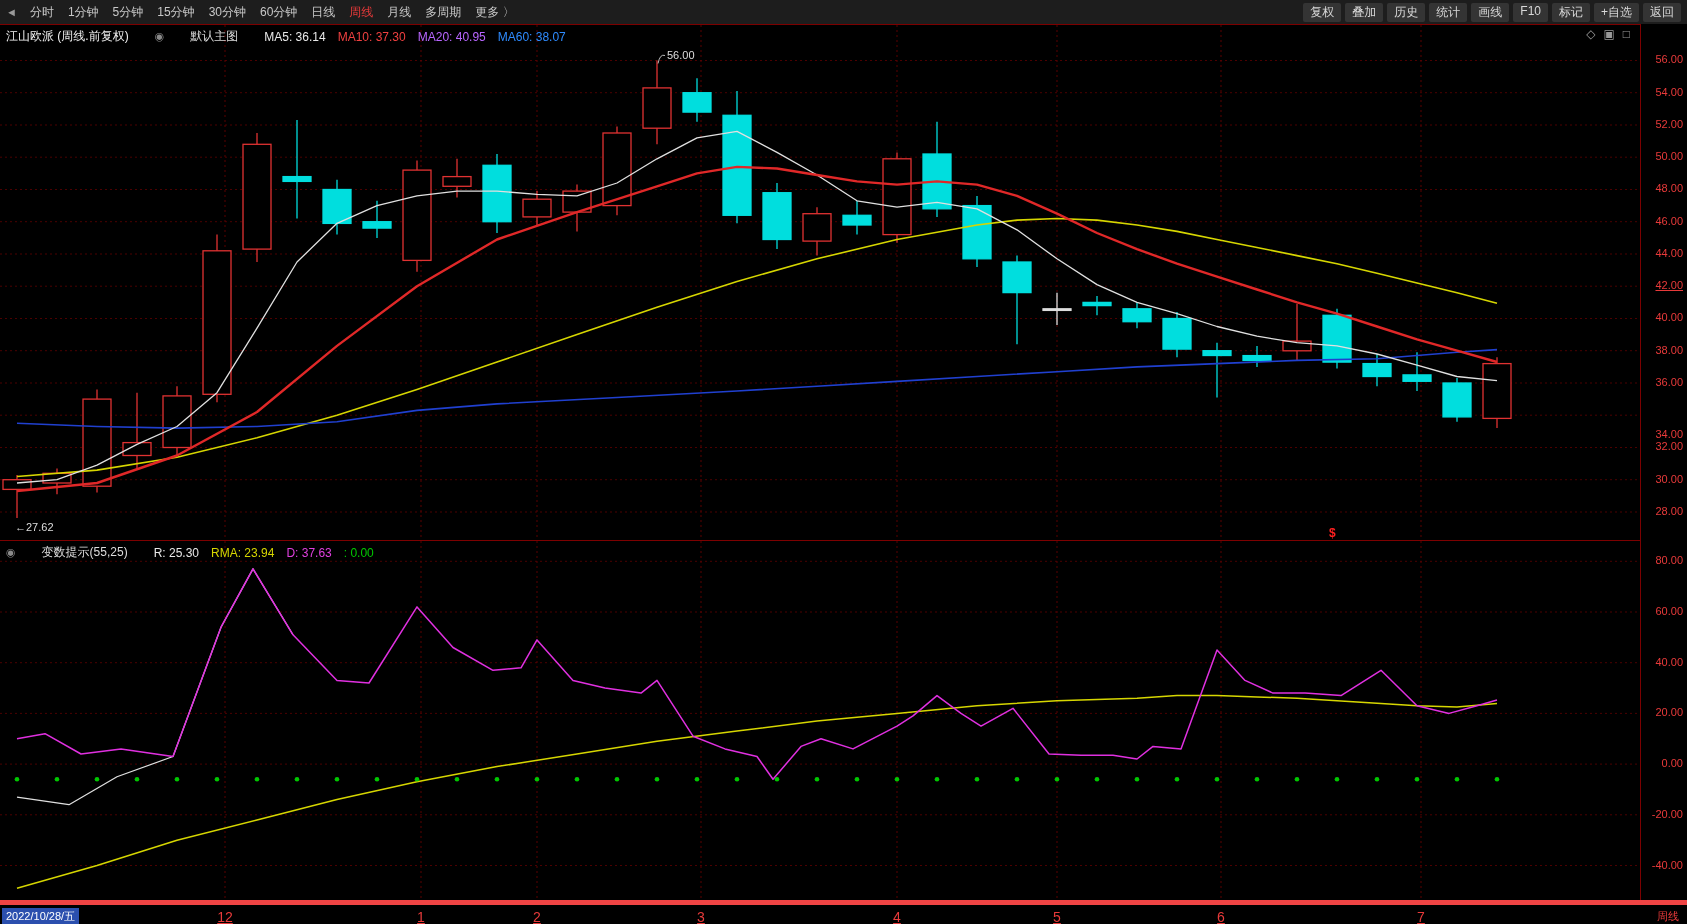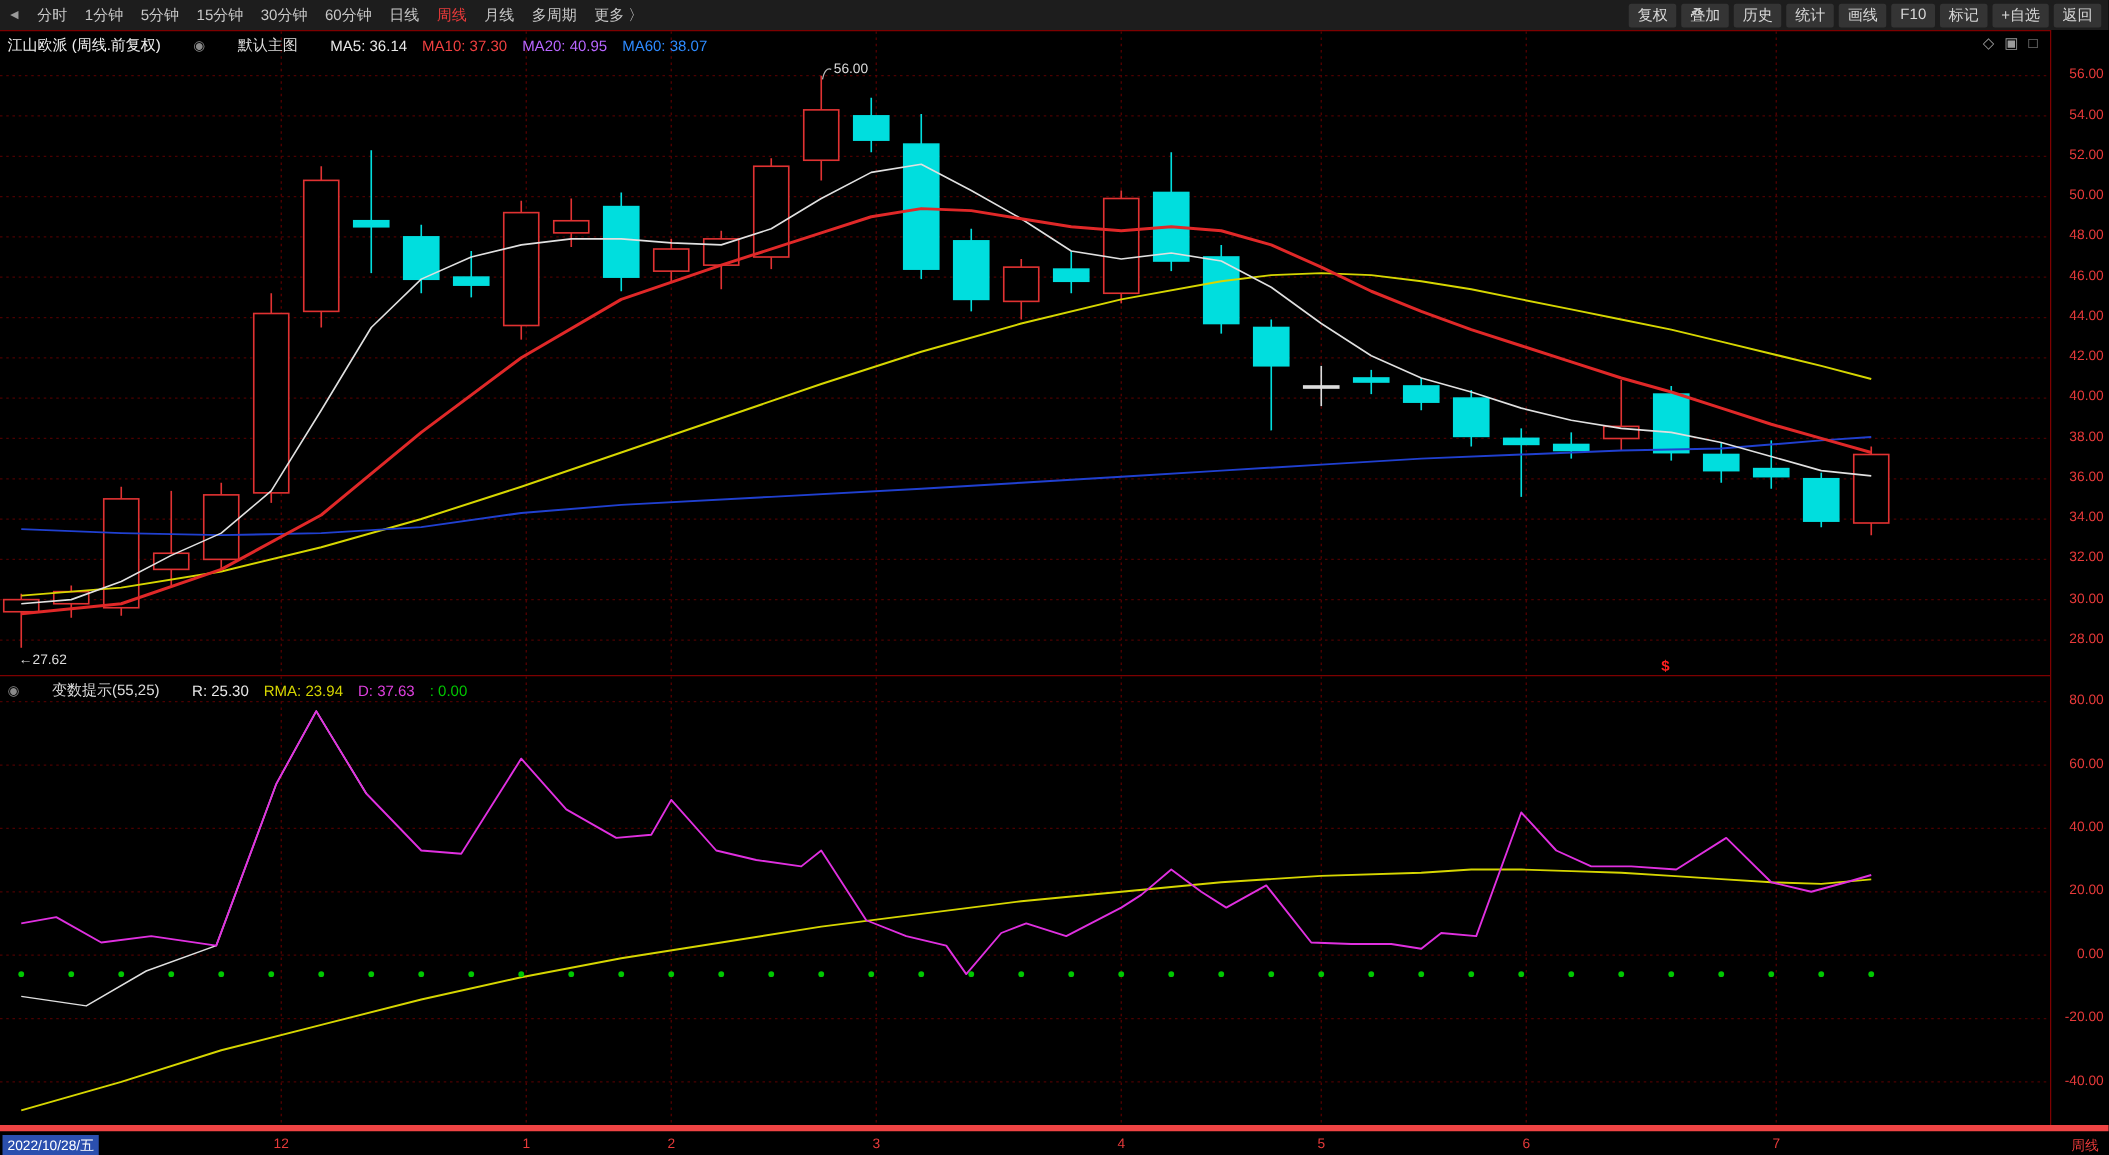--- a/index.html
+++ b/index.html
@@ -36,22 +36,22 @@
   
   .axis-col { position:absolute; right:0; top:0; width:47px; height:876px;
               border-left:1px solid #7d0000; z-index:4; }
   .axlab { position:absolute; right:4px; font-size:11px; color:#e83a3a; line-height:12px; }
 
   
   .bottom-axis { position:absolute; left:0; top:876px; width:1687px; height:24px;
                  border-top:5px solid #ef4444; }
   .date-chip { position:absolute; left:2px; top:3px; background:#2b4fae; color:#fff;
                font-size:11px; padding:1px 4px; cursor:pointer; }
-  .month { position:absolute; top:4px; font-size:11px; color:#e83a3a;
-           transform:translateX(-50%); }
+  .month { position:absolute; top:4px; font-size:14px; color:#e83a3a;
+           transform:translateX(-50%);text-decoration:underline; }
   .period-label { position:absolute; right:8px; top:4px; font-size:11px; color:#e83a3a; }
 </style>
 </head>
 <body>
 
 <div class="toolbar">
   <span class="app-icon">◄</span>
   <div id="tf-items" style="display:flex;">
       <span class="tf-item">分时</span>
       <span class="tf-item">1分钟</span>
@@ -281,25 +281,25 @@
   </div>
 
   <div class="axis-col" id="axis-col">
       <div class="axlab" style="top: 29px;">56.00</div>
       <div class="axlab" style="top: 62px;">54.00</div>
       <div class="axlab" style="top: 94px;">52.00</div>
       <div class="axlab" style="top: 126px;">50.00</div>
       <div class="axlab" style="top: 158px;">48.00</div>
       <div class="axlab" style="top: 191px;">46.00</div>
       <div class="axlab" style="top: 223px;">44.00</div>
-      <div class="axlab" style="top: 255px;">42.00</div>
+      <div class="axlab" style="top: 255px; text-decoration: underline;">42.00</div>
       <div class="axlab" style="top: 287px;">40.00</div>
       <div class="axlab" style="top: 320px;">38.00</div>
       <div class="axlab" style="top: 352px;">36.00</div>
-      <div class="axlab" style="top: 384px;">34.00</div>
+      <div class="axlab" style="top: 404px;">34.00</div>
       <div class="axlab" style="top: 416px;">32.00</div>
       <div class="axlab" style="top: 449px;">30.00</div>
       <div class="axlab" style="top: 481px;">28.00</div>
       <div class="axlab" style="top: 530px;">80.00</div>
       <div class="axlab" style="top: 581px;">60.00</div>
       <div class="axlab" style="top: 632px;">40.00</div>
       <div class="axlab" style="top: 682px;">20.00</div>
       <div class="axlab" style="top: 733px; padding-left: 45px;">0.00</div>
       <div class="axlab" style="top: 784px;">-20.00</div>
       <div class="axlab" style="top: 835px;">-40.00</div>

